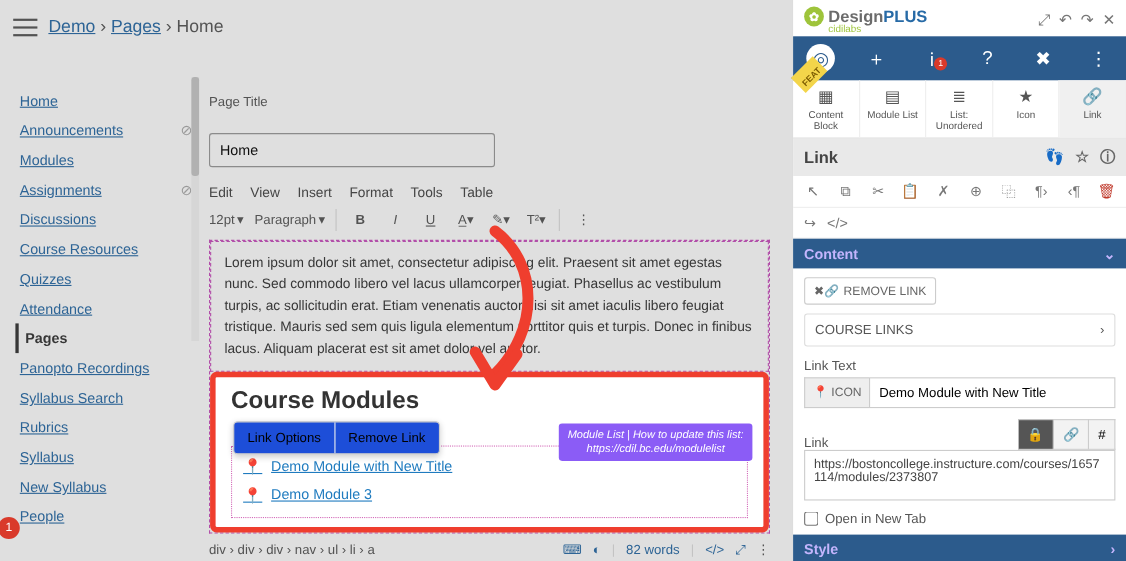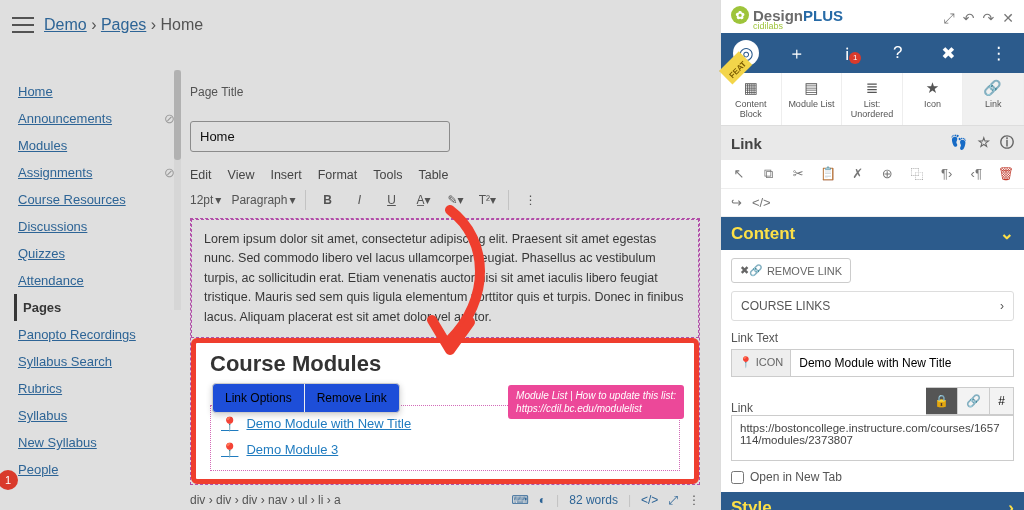--- a/index.html
+++ b/index.html
@@ -34,21 +34,21 @@
 .editor { margin-top:8px; border:1px dashed #c94fbd; position:relative; }
 .para { padding:10px 12px; font-size:12.5px; line-height:1.55; color:#333; border:1px dashed #c94fbd; }
 
 .highlight-box { border:5px solid #ef3e2e; border-radius:6px; background:#fff; position:relative; padding:8px 14px 8px; z-index:55; }
 .cm-title { font-size:22px; font-weight:700; color:#333; margin-bottom:6px; }
 .pin { color:#1f7bbf; font-size:14px; margin-right:4px; }
 .link-pop { position:absolute; top:40px; left:16px; background:#1d4ed8; border:1px solid #ccc; border-radius:4px; box-shadow:0 2px 6px rgba(0,0,0,.2); display:flex; font-size:12px; z-index:60; }
 .link-pop div { padding:7px 12px; }
 .link-pop div:first-child { border-right:1px solid #eee; }
 .mod-link { color:#1f7bbf; text-decoration:underline; font-size:13px; display:flex; align-items:center; gap:4px; margin:6px 0 10px 4px; }
-.ml-badge { position:absolute; right:10px; top:42px; background:#ec4899; color:#fff; font-size:10px; font-style:italic; padding:4px 8px; border-radius:3px; text-align:left; line-height:1.3; }
+.ml-badge { position:absolute; right:10px; top:42px; background:#8b5cf6; color:#fff; font-size:10px; font-style:italic; padding:4px 8px; border-radius:3px; text-align:center; line-height:1.3; }
 .dotted-inner { border:1px dotted #d36ab8; padding:4px 6px 2px; margin-top:28px; }
 .arrow { position:absolute; left:390px; top:200px; z-index:58; pointer-events:none; }
 
 .statusbar { display:flex; align-items:center; gap:10px; font-size:12px; color:#555; margin-top:8px; }
 .statusbar .path { flex:1; }
 .sb-ic { color:#276aa6; }
 
 
 .right { position:absolute; top:0; left:720px; width:304px; height:510px; background:#fff; border-left:1px solid #ddd; font-size:12px; }
 .rp-header { display:flex; align-items:center; justify-content:space-between; padding:6px 10px 2px; }
@@ -66,21 +66,21 @@
 .tool-row .cell { flex:1; text-align:center; padding:6px 2px; font-size:9px; color:#555; border-right:1px solid #eee; }
 .tool-row .cell.active { background:#f0f0f0; }
 .tool-row .ic2 { font-size:15px; color:#555; display:block; margin-bottom:2px; }
 .feat { position:absolute; left:-2px; top:-2px; background:#f3d54a; color:#7a5a00; font-size:8px; font-weight:700; padding:8px 4px 2px; transform:rotate(-45deg); transform-origin:left top; }
 .section-h { background:#e9e9e9; padding:8px 10px; font-size:15px; font-weight:600; color:#444; display:flex; align-items:center; justify-content:space-between; }
 .section-h .ics { display:flex; gap:10px; color:#666; font-size:14px; }
 .icon-row { display:flex; justify-content:space-between; padding:6px 8px; border-bottom:1px solid #eee; color:#777; }
 .icon-row span { width:20px; text-align:center; font-size:13px; }
 .icon-row .trash { color:#c0392b; }
 .icon-row2 { display:flex; gap:10px; padding:6px 10px; border-bottom:1px solid #eee; color:#777; font-size:13px; }
-.bluehdr { background:#2c5b8c; color:#fde047; padding:6px 10px; font-weight:600; display:flex; justify-content:space-between; align-items:center; font-size:17px; }
+.bluehdr { background:#2c5b8c; color:#c4b5fd; padding:6px 10px; font-weight:600; display:flex; justify-content:space-between; align-items:center; font-size:13px; }
 .pad { padding:8px 10px; }
 .btn-rem { border:1px solid #ccc; border-radius:3px; padding:5px 8px; font-size:11px; color:#666; display:inline-flex; align-items:center; gap:4px; }
 .acc { border:1px solid #ddd; border-radius:3px; padding:7px 9px; margin-top:8px; display:flex; justify-content:space-between; align-items:center; font-size:12px; color:#555; }
 .fld-lbl { font-size:12px; color:#555; margin:10px 0 4px; }
 .inp-row { display:flex; }
 .inp-pre { background:#eee; border:1px solid #ccc; border-right:0; padding:6px 7px; font-size:11px; color:#666; }
 .inp-txt { flex:1; border:1px solid #ccc; padding:6px 8px; font-size:12px; }
 .link-suf { display:flex; }
 .link-suf span { border:1px solid #ccc; border-left:0; padding:6px 8px; background:#f3f3f3; font-size:12px; }
 .link-suf .lock { background:#555; color:#fff; }
@@ -117,24 +117,24 @@
       <span class="eye-off">⊘</span>
     </div>
   <div class="item">
       <a>Modules</a>
     </div>
   <div class="item">
       <a>Assignments</a>
       <span class="eye-off">⊘</span>
     </div>
   <div class="item">
+      <a>Discussions</a>
+    </div>
+  <div class="item">
       <a>Course Resources</a>
-    </div>
-  <div class="item">
-      <a>Discussions</a>
     </div>
   <div class="item">
       <a>Quizzes</a>
     </div>
   <div class="item">
       <a>Attendance</a>
     </div>
   <div class="item active">
       <a style="color:#333;text-decoration:none">Pages</a>
     </div>

